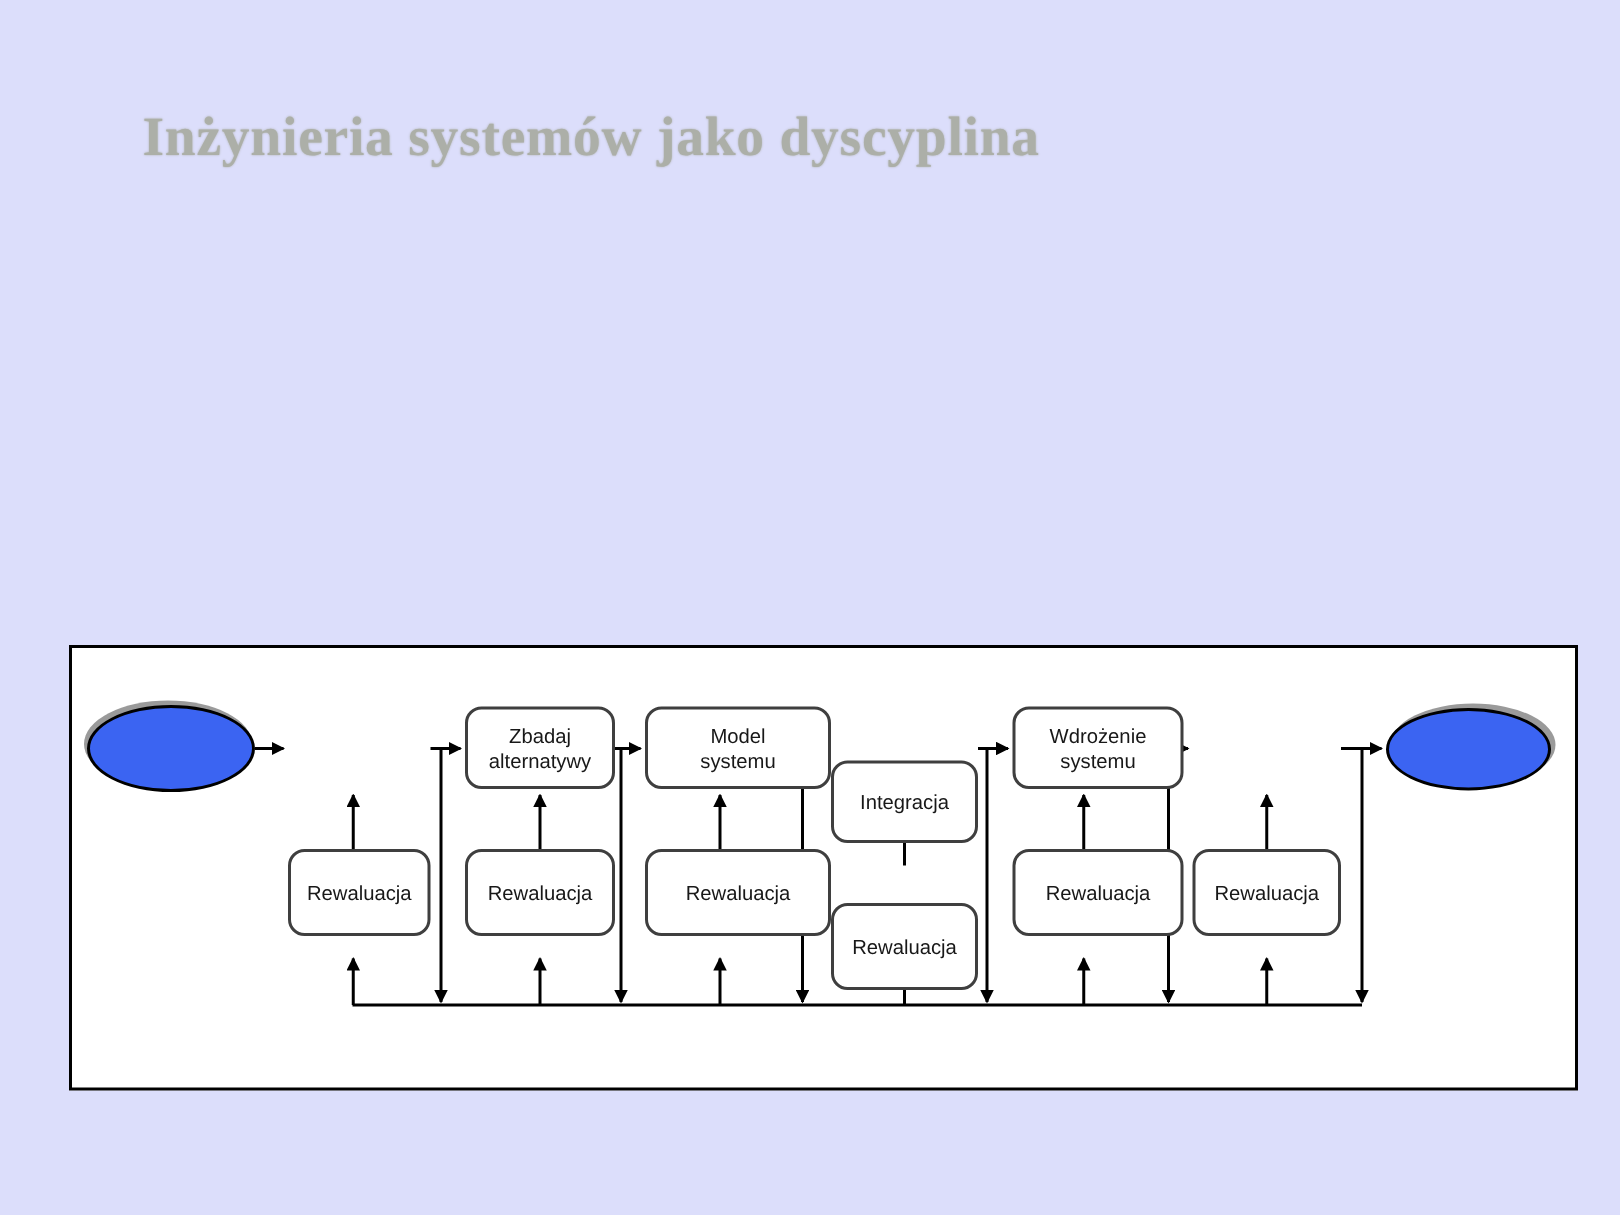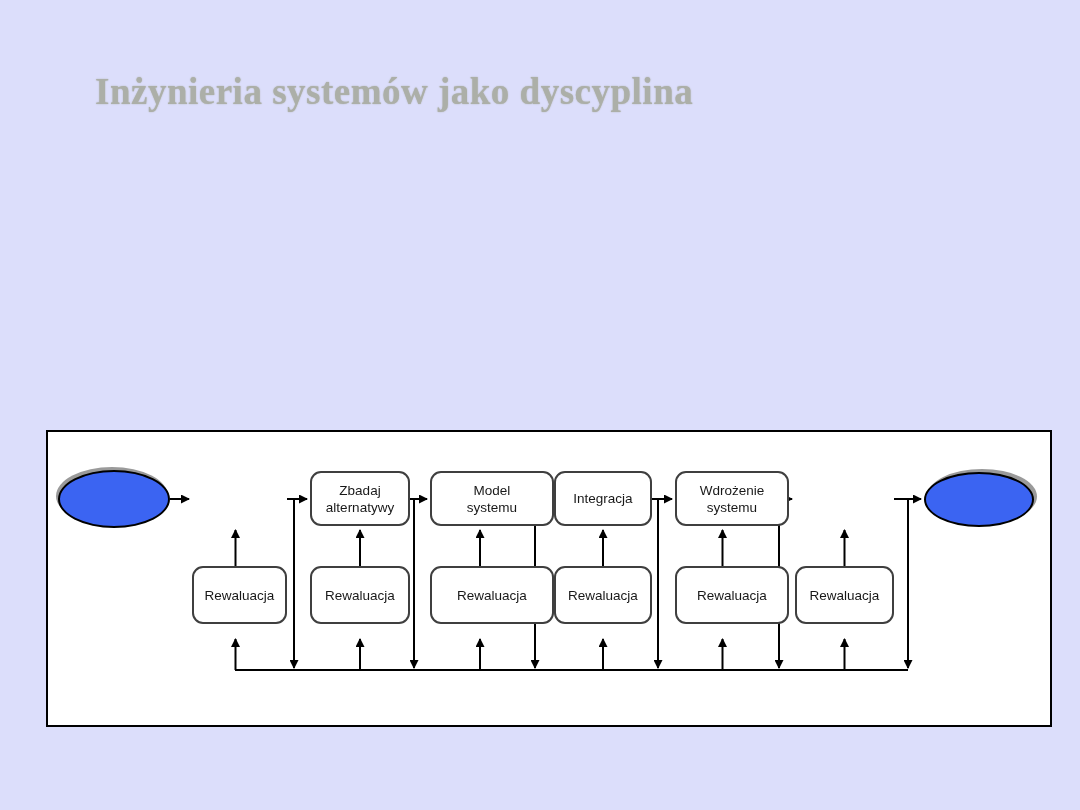--- a/index.html
+++ b/index.html
@@ -66,21 +66,21 @@
     text-align:center;
     font-size:13.5px;line-height:17px;
     color:#181818;
   }
   .box .lbl{white-space:pre-line;}
   .stage{top:39px;height:55px;}
   .feedback{top:134px;height:58px;}
   .s1{left:144px;width:95px;}
   .s2{left:262px;width:100px;}
   .s3{left:382px;width:124px;}
-  .s4{left:506px;width:98px;}
+  .s4{left:506px;width:98px;margin-top:36px;}
   .s5{left:627px;width:114px;}
   .s6{left:747px;width:99px;}
 </style>
 </head>
 <body>
 
 <div class="slide">
 
   <h1 class="title">Inżynieria systemów jako dyscyplina</h1>
 

